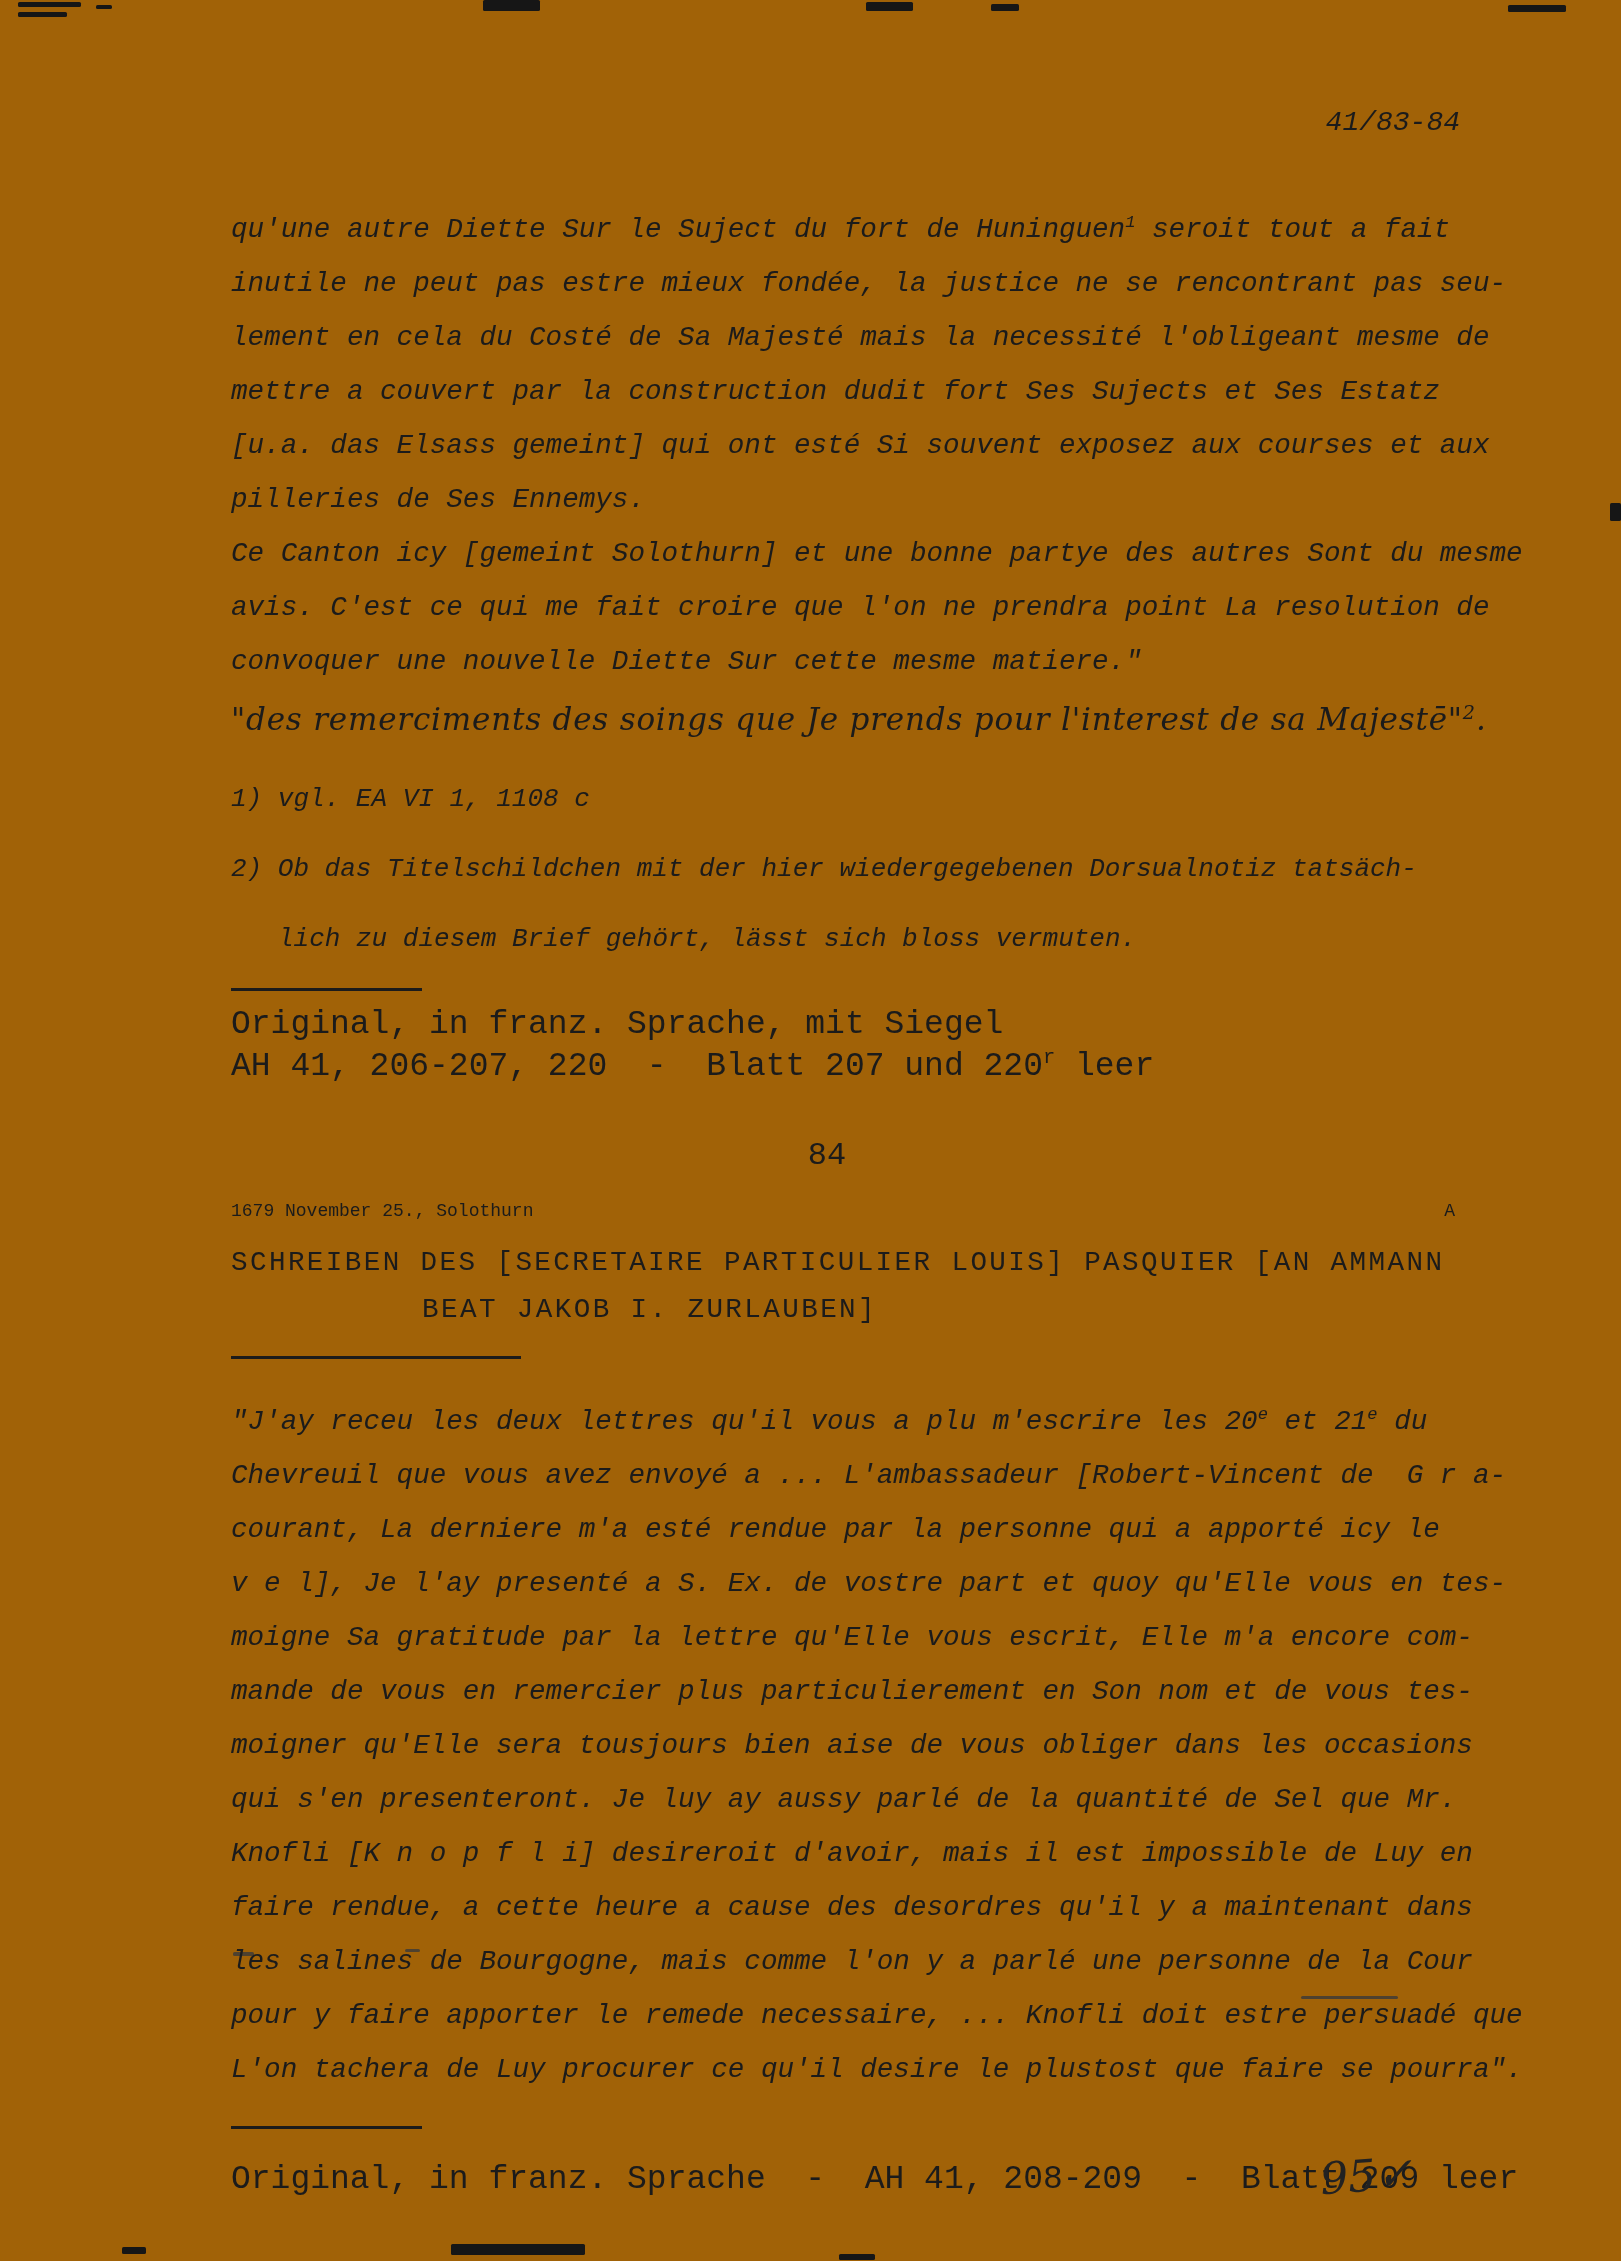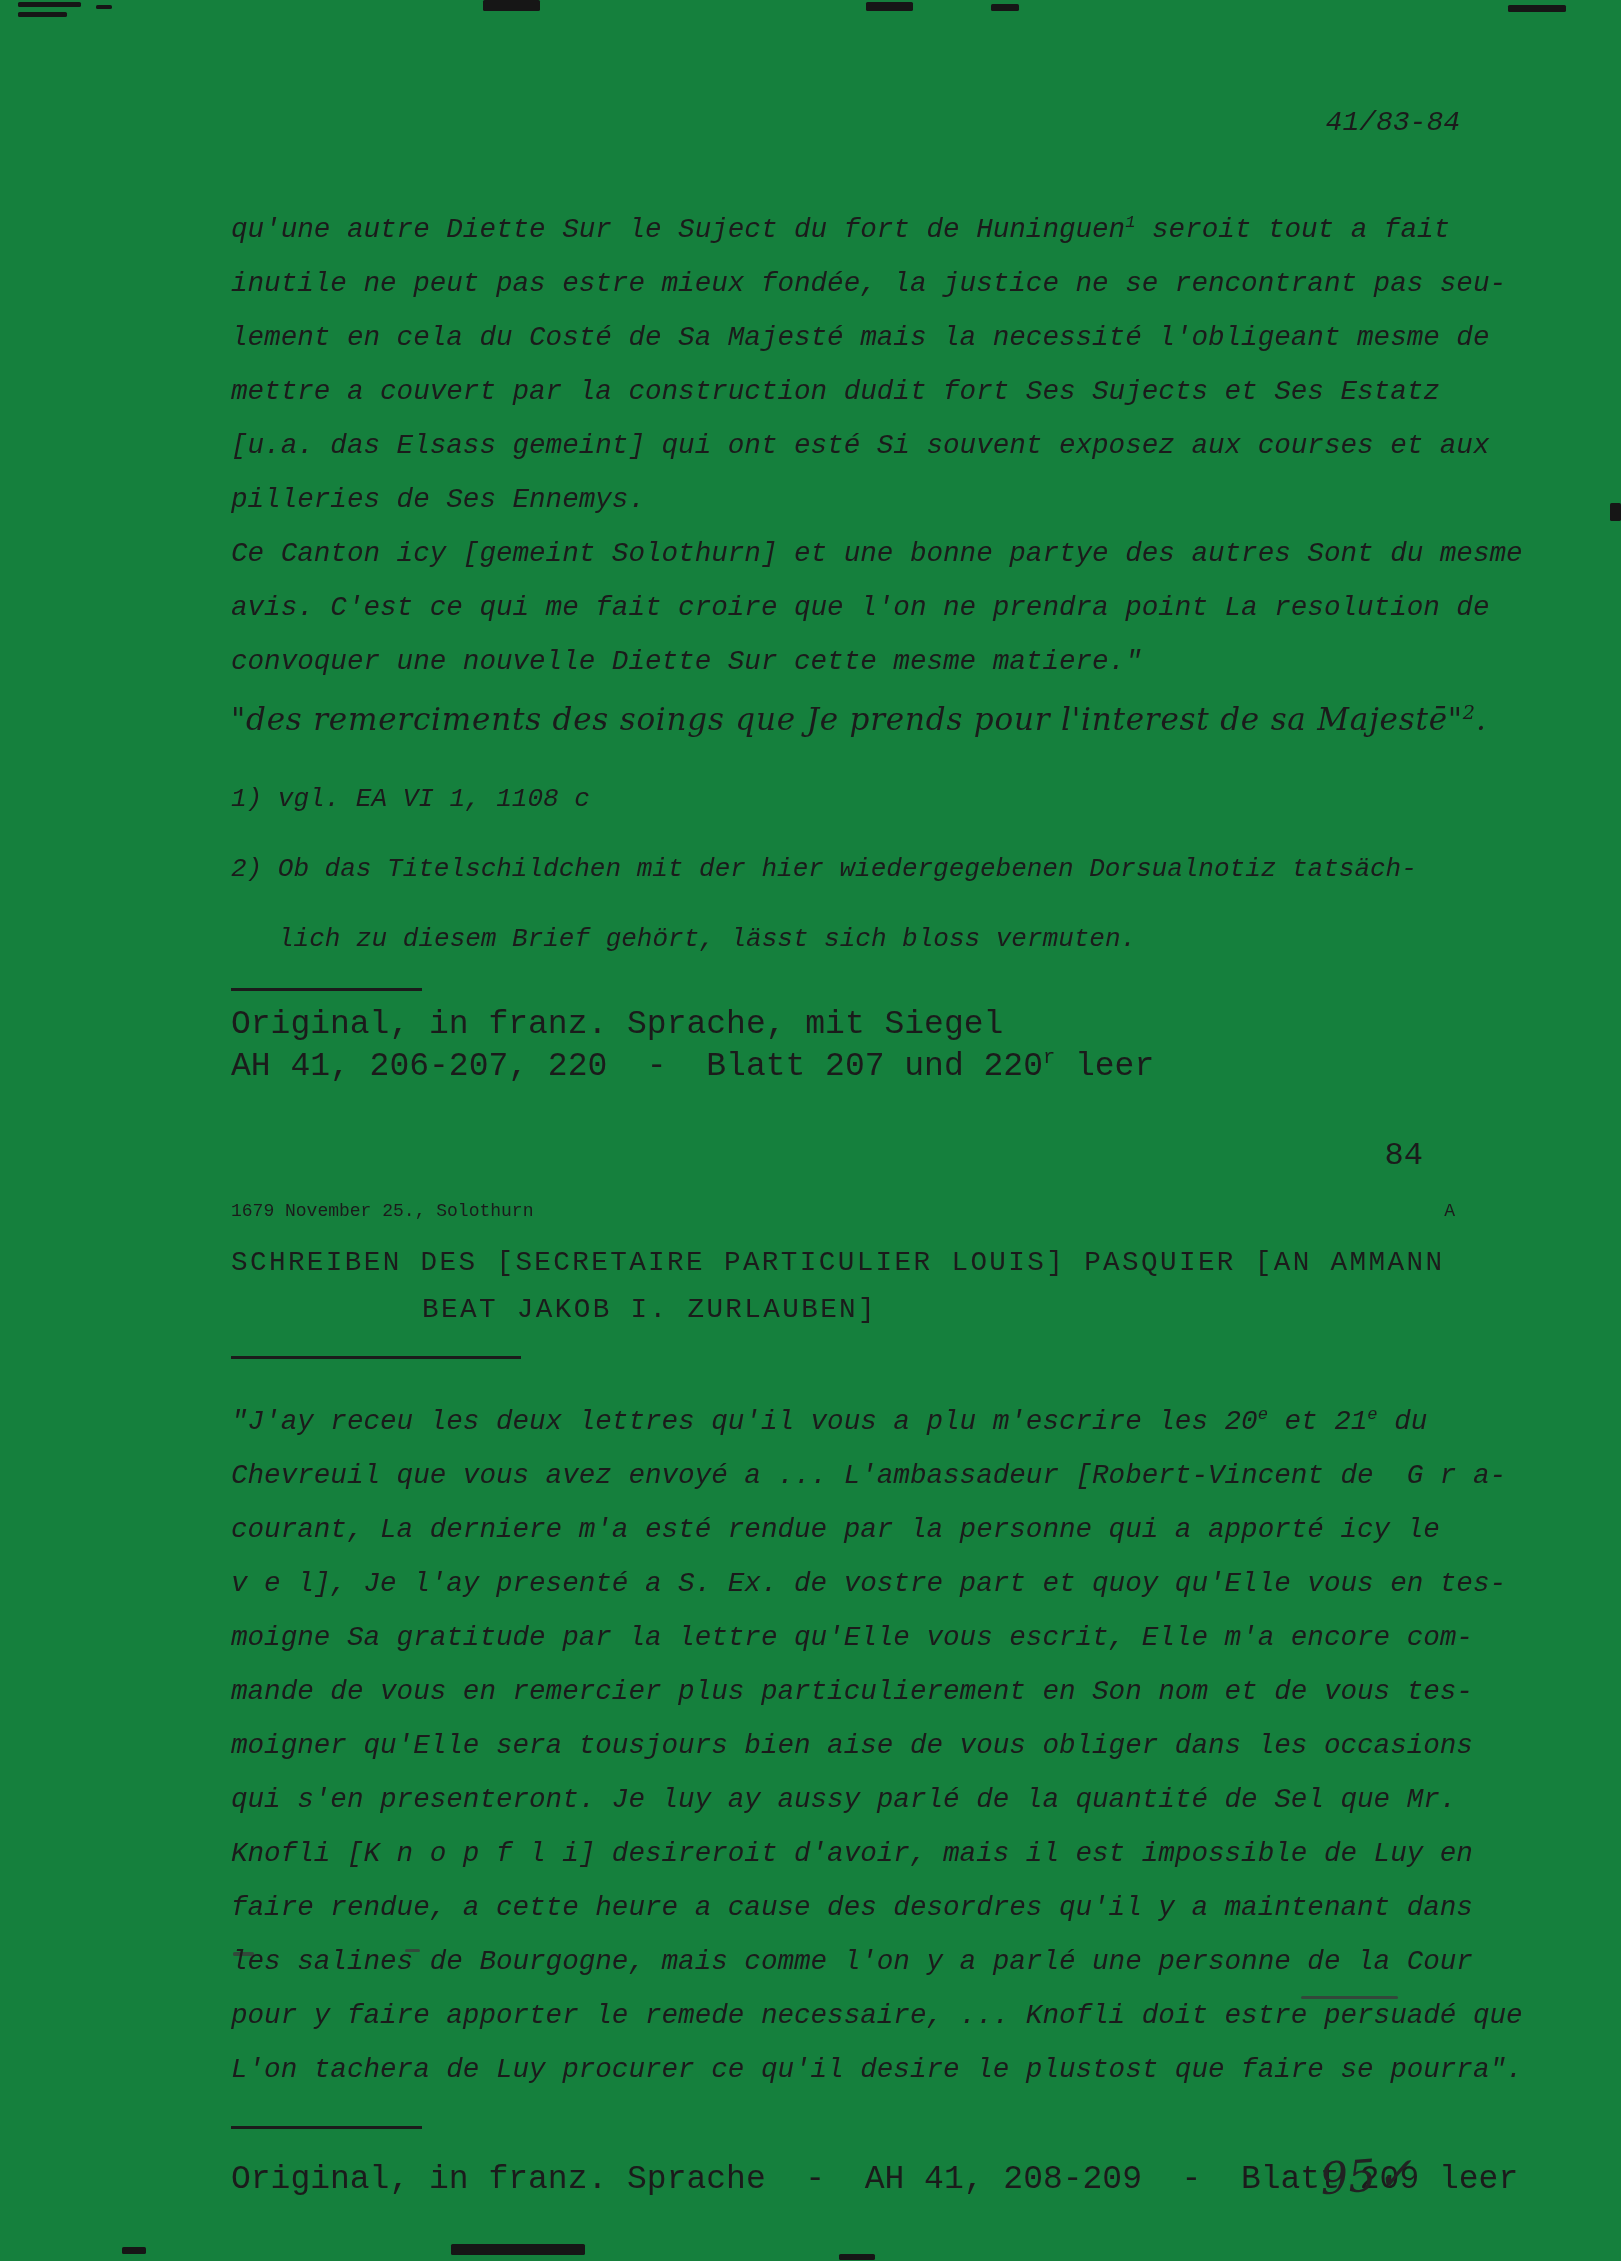--- a/index.html
+++ b/index.html
@@ -1,21 +1,21 @@
 <!DOCTYPE html>
 <html style="font-size:13px"><head>
 <meta charset="utf-8">
 <style>
   html, body { margin: 0; padding: 0; background: #e8e8e8; }
   .page {
     position: relative;
     width: 1622px;
     height: 2261px;
     margin: 0 auto;
-    background: #15803d;
+    background: #a16207;
     overflow: hidden;
     font-family: "Liberation Mono", "DejaVu Sans Mono", monospace;
     color: #1b1b1b;
   }
   .pageno {
     position: absolute;
     top: 107px;
     right: 162px;
     font-size: 28px;
     font-style: italic;
@@ -50,21 +50,21 @@
     border-top: 3.2px solid #1b1b1b;
     width: 191px;
     margin: 29px 0 0 0;
   }
   .rule-wide { width: 290px; margin-top: 23px; }
   .source { margin-top: 13px; }
   .source .line { font-size: 33px; line-height: 42px; }
   .entry-number {
     margin-top: 45px;
     width: 1192px;
-    text-align: right;
+    text-align: center;
     font-size: 32px;
     line-height: 45px;
   }
   .dateline-row {
     margin-top: 11.4px;
     width: 1224px;
     display: flex;
     justify-content: space-between;
     font-size: 18px;
     line-height: 45px;

